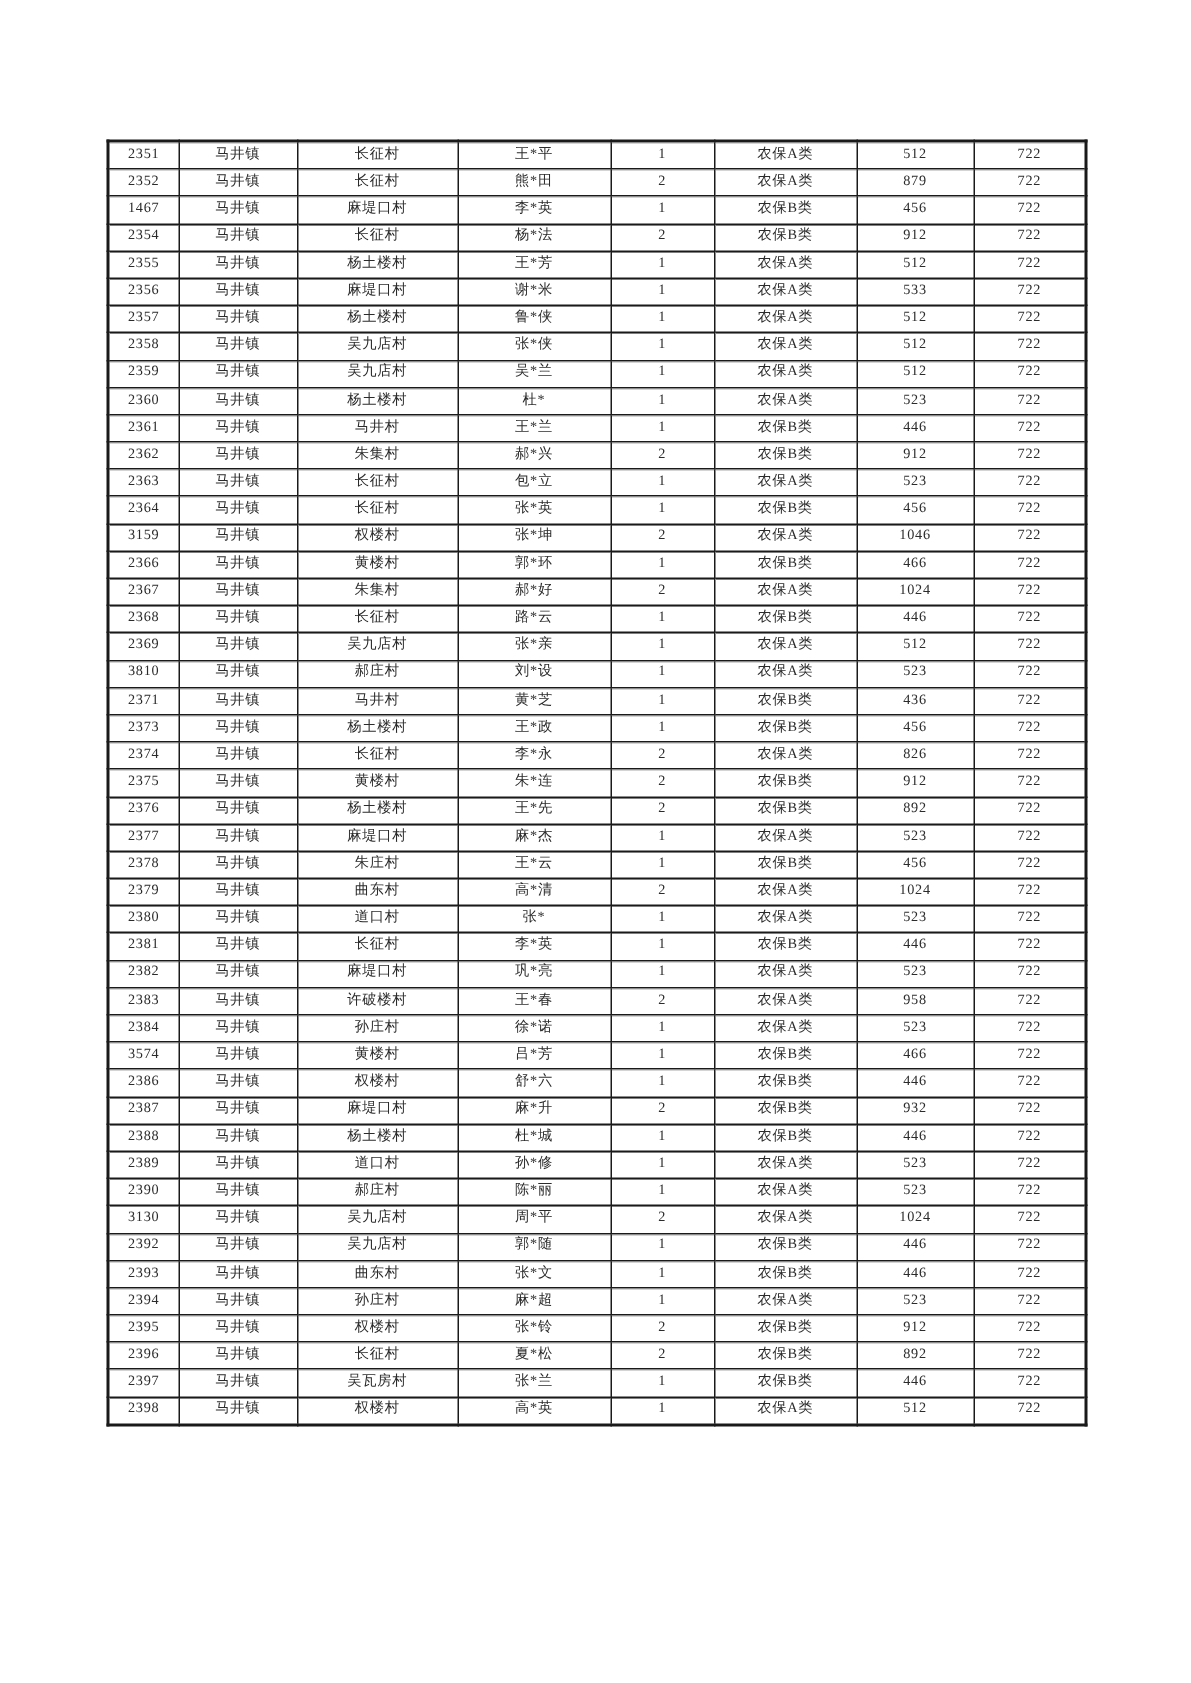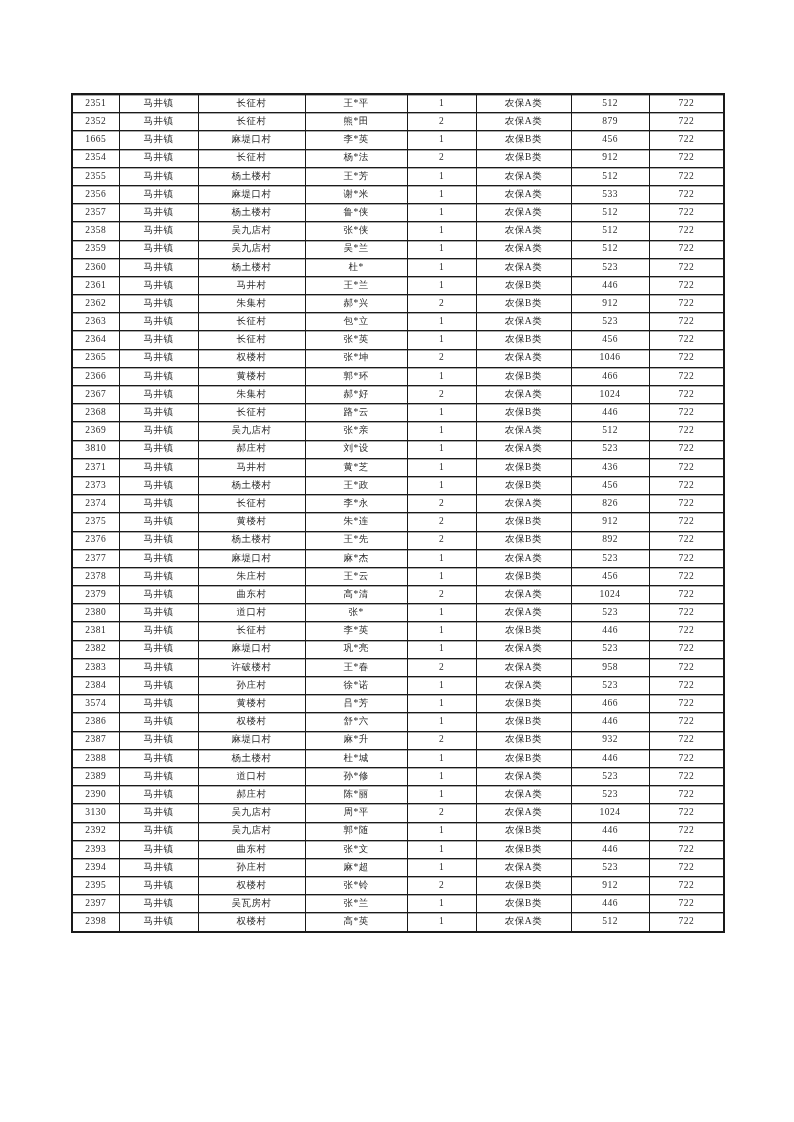--- a/index.html
+++ b/index.html
@@ -74,21 +74,21 @@
           <td>2352</td>
           <td>马井镇</td>
           <td>长征村</td>
           <td>熊*田</td>
           <td>2</td>
           <td>农保A类</td>
           <td>879</td>
           <td>722</td>
         </tr>
         <tr>
-          <td>1665</td>
+          <td>1467</td>
           <td>马井镇</td>
           <td>麻堤口村</td>
           <td>李*英</td>
           <td>1</td>
           <td>农保B类</td>
           <td>456</td>
           <td>722</td>
         </tr>
         <tr>
           <td>2354</td>
@@ -194,21 +194,21 @@
           <td>2364</td>
           <td>马井镇</td>
           <td>长征村</td>
           <td>张*英</td>
           <td>1</td>
           <td>农保B类</td>
           <td>456</td>
           <td>722</td>
         </tr>
         <tr>
-          <td>2365</td>
+          <td>3159</td>
           <td>马井镇</td>
           <td>权楼村</td>
           <td>张*坤</td>
           <td>2</td>
           <td>农保A类</td>
           <td>1046</td>
           <td>722</td>
         </tr>
         <tr>
           <td>2366</td>
@@ -491,20 +491,30 @@
           <td>722</td>
         </tr>
         <tr>
           <td>2395</td>
           <td>马井镇</td>
           <td>权楼村</td>
           <td>张*铃</td>
           <td>2</td>
           <td>农保B类</td>
           <td>912</td>
+          <td>722</td>
+        </tr>
+        <tr>
+          <td>2396</td>
+          <td>马井镇</td>
+          <td>长征村</td>
+          <td>夏*松</td>
+          <td>2</td>
+          <td>农保B类</td>
+          <td>892</td>
           <td>722</td>
         </tr>
         <tr>
           <td>2397</td>
           <td>马井镇</td>
           <td>吴瓦房村</td>
           <td>张*兰</td>
           <td>1</td>
           <td>农保B类</td>
           <td>446</td>

